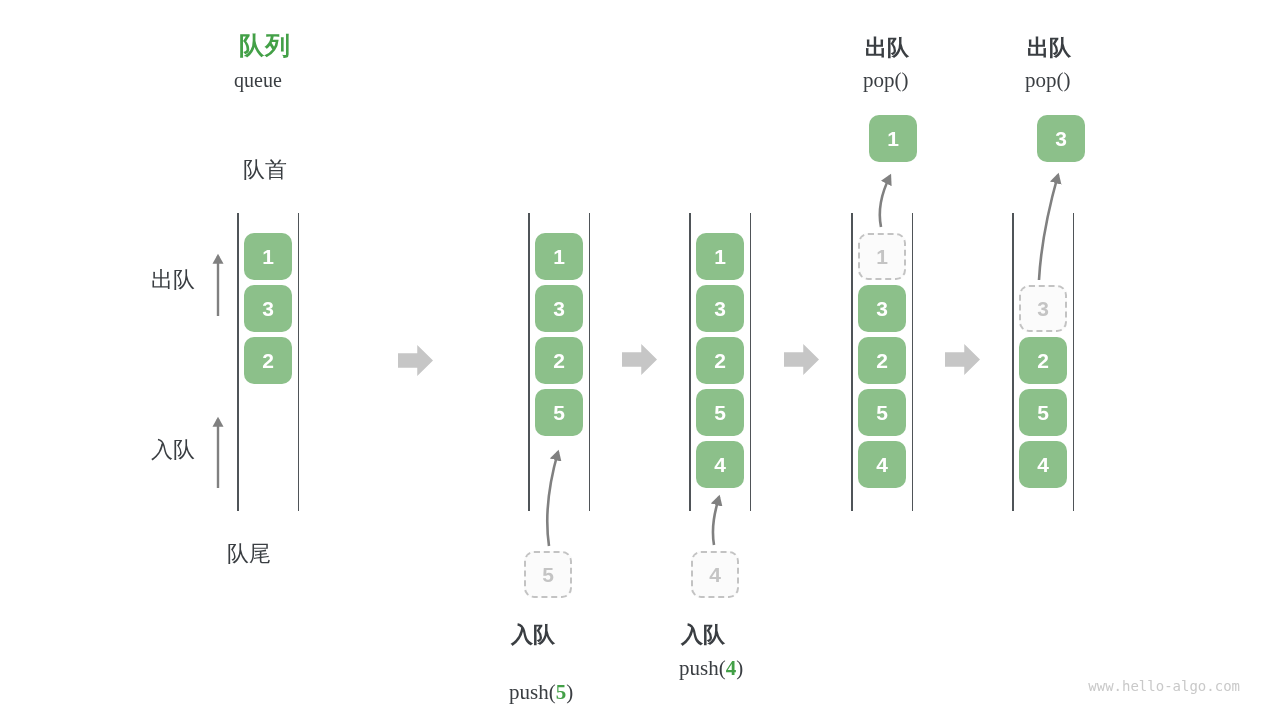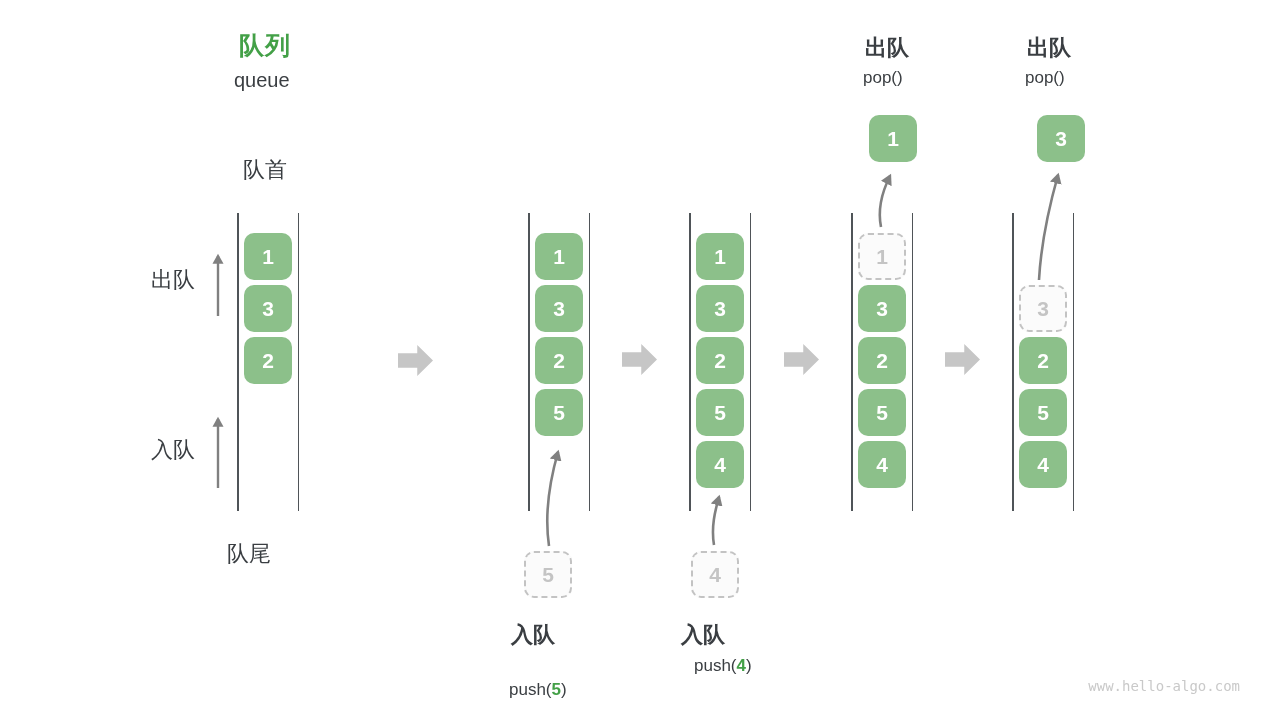--- a/index.html
+++ b/index.html
@@ -2,21 +2,21 @@
 <html><head>
 <meta charset="utf-8">
 <style>
   html,body{margin:0;padding:0;background:#fff;}
   .canvas{position:relative;width:1280px;height:720px;background:#ffffff;overflow:hidden;
           font-family:"Liberation Sans","DejaVu Sans",sans-serif;}
 
   
   .zh{color:#3a3e42;font-weight:400;}
   .title-zh{position:absolute;left:239px;top:29px;font-size:25px;font-weight:700;color:#43a047;letter-spacing:1px;}
-  .title-en{position:absolute;left:234px;top:69px;font-size:20px;color:#3a3e42;}
+  .title-en{position:absolute;left:234px;top:69px;font-size:20px;color:#3a3e42;font-family:Liberation Serif, serif;}
   .lbl{position:absolute;font-size:22px;}
   .lbl-front{left:243px;top:155px;}
   .lbl-rear{left:227px;top:539px;}
   .lbl-dequeue{left:151px;top:265px;}
   .lbl-enqueue{left:151px;top:435px;}
 
   
   .queue-column{position:absolute;top:213px;width:62px;height:298px;}
   .vline{position:absolute;top:0;width:1.5px;height:298px;background:#4f5458;}
   .vl{left:0;} .vr{right:0;}
@@ -31,22 +31,22 @@
   .float-box{position:absolute;width:48px;height:47px;border-radius:10px;
              display:flex;align-items:center;justify-content:center;
              font-size:21px;font-weight:600;box-sizing:border-box;}
 
   
   .block-arrow{position:absolute;width:35px;height:31px;background:#c6c6c6;
                clip-path:polygon(0 27%,55% 27%,55% 0,100% 50%,55% 100%,55% 73%,0 73%);}
 
   
   .op-label{position:absolute;font-size:22px;font-weight:700;color:#3a3e42;}
-  .code{position:absolute;font-family:Liberation Sans, sans-serif;
-        font-size:17px;color:#3a3e42;white-space:pre;}
+  .code{position:absolute;font-family:Liberation Serif, serif;
+        font-size:21px;color:#3a3e42;white-space:pre;}
   .code .arg{color:#43a047;font-weight:700;}
 
   .watermark{position:absolute;right:40px;top:678px;
              font-family:"DejaVu Sans Mono","Liberation Mono",monospace;
              font-size:14px;color:#c9c9c9;text-align:center;}
 
   .arrow-overlay{position:absolute;left:0;top:0;width:1280px;height:720px;pointer-events:none;}
 </style>
 </head>
 <body>
@@ -129,21 +129,21 @@
   <div class="float-box ghost" style="left:524px;top:551px">5</div>
   <div class="float-box ghost" style="left:691px;top:551px">4</div>
 
   <div class="float-box solid" style="left:869px;top:115px">1</div>
   <div class="float-box solid" style="left:1037px;top:115px">3</div>
 
   <div class="op-label" style="left:511px;top:620px">入队</div>
   <div class="code" style="left:509px;top:680px"><span>push(</span><span class="arg">5</span><span>)</span></div>
 
   <div class="op-label" style="left:681px;top:620px">入队</div>
-  <div class="code" style="left:694px;top:656px"><span>push(</span><span class="arg">4</span><span>)</span></div>
+  <div class="code" style="left:679px;top:656px"><span>push(</span><span class="arg">4</span><span>)</span></div>
 
   <div class="op-label" style="left:865px;top:33px">出队</div>
   <div class="code" style="left:863px;top:68px">pop()</div>
 
   <div class="op-label" style="left:1027px;top:33px">出队</div>
   <div class="code" style="left:1025px;top:68px">pop()</div>
 
   <div class="watermark">www.hello-algo.com</div>
 
 </div>

